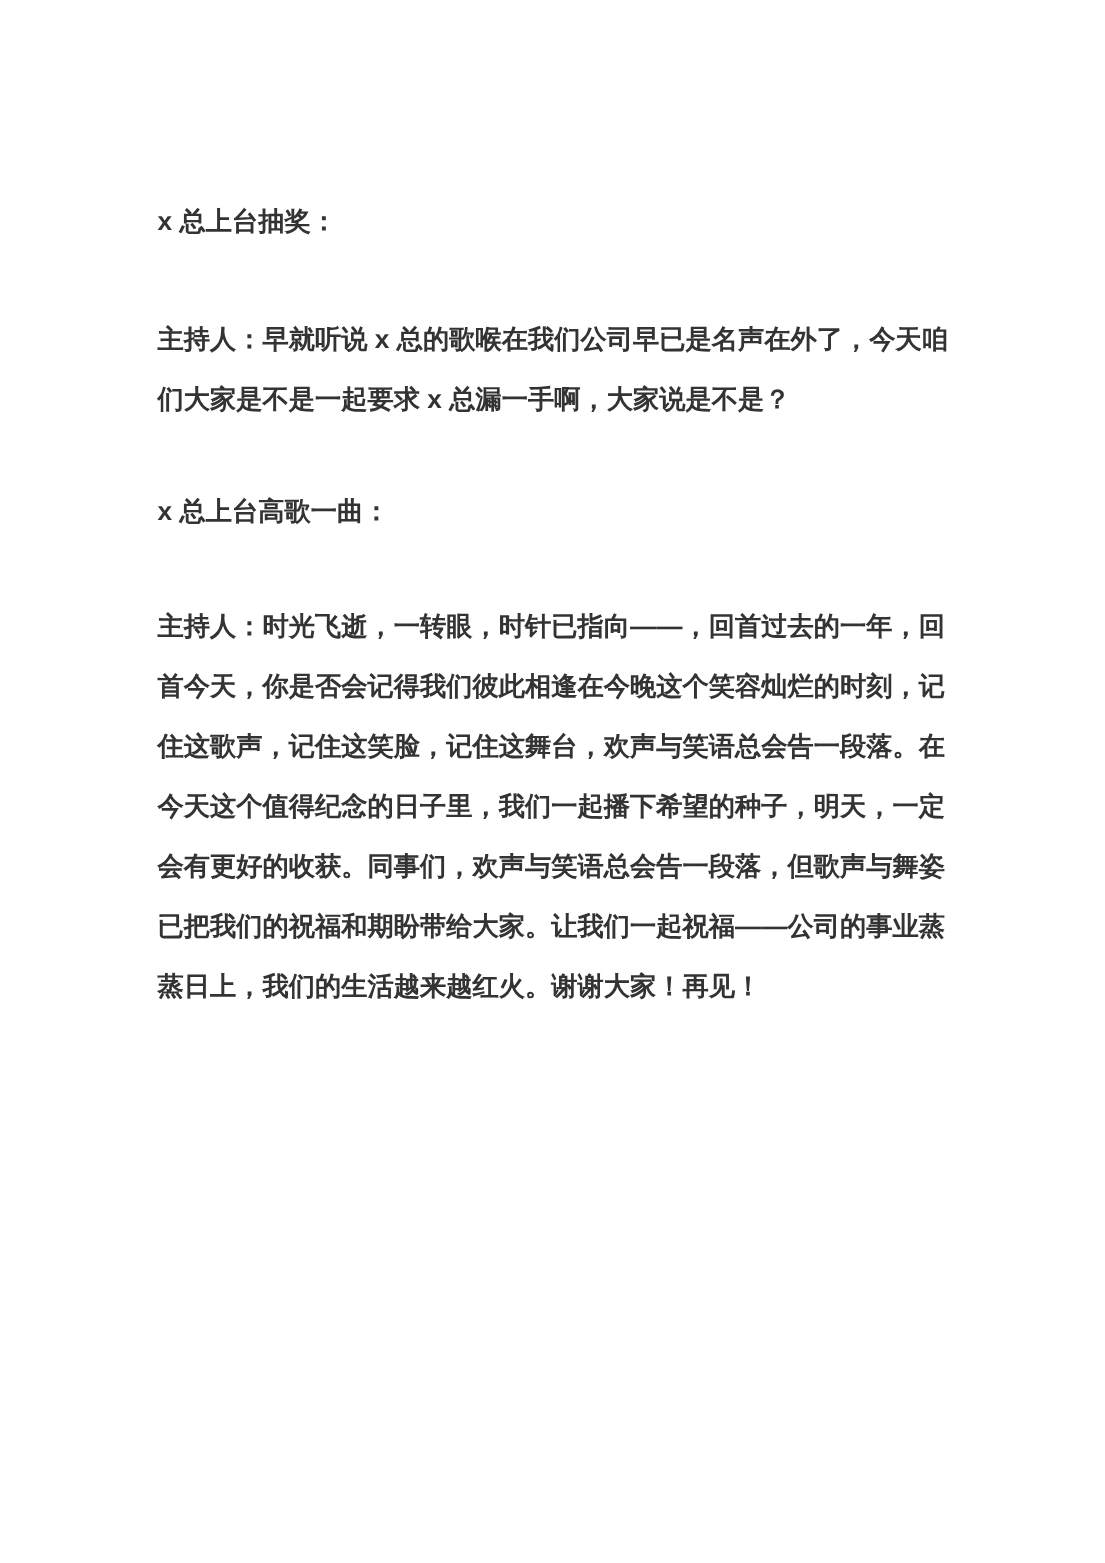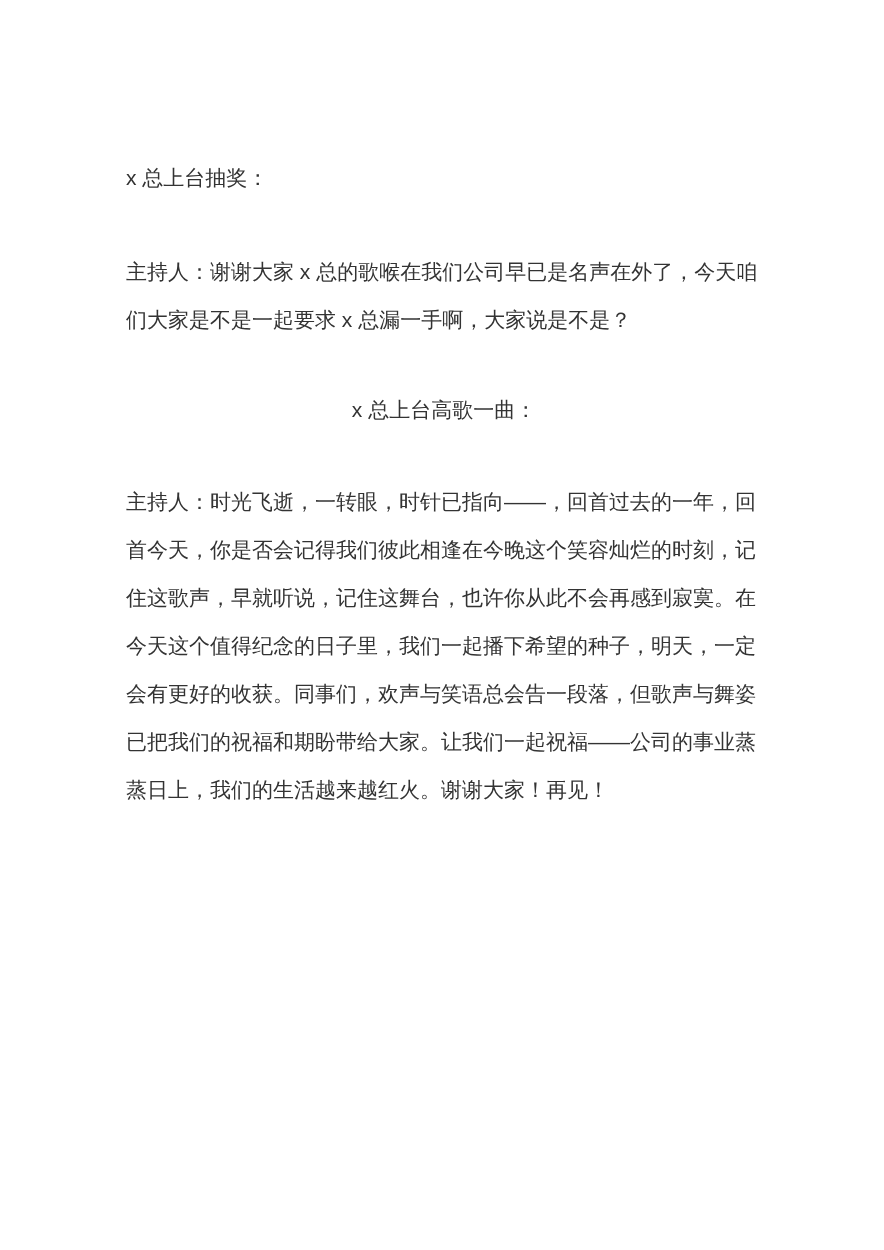--- a/index.html
+++ b/index.html
@@ -18,42 +18,42 @@
   }
   .content {
     box-sizing: border-box;
     padding-top: 154px;
     padding-left: 126px;
     width: 762px; 
   }
   .doc-text {
     font-size: 21px;
     line-height: 48px;
-    font-weight: 400;
+    font-weight: 700;
     letter-spacing: 0;
     text-align: left;
     word-break: normal;
     overflow-wrap: break-word;
     white-space: pre-wrap;
   }
   .block-heading-1 { margin: 0 0 46px 0; }
   .block-para-1   { margin: 0 0 42px 0; }
-  .block-heading-2{ margin: 0 0 44px 0; text-align: center; }
+  .block-heading-2{ margin: 0 0 44px 0; }
   .block-para-2   { margin: 0 0 34px 0; }
   .block-closing  { margin: 0; }
 </style>
 </head>
 <body>
 
 <div class="page">
   <div class="content">
 
     <div class="doc-text block-heading-1">x 总上台抽奖：</div>
 
-    <div class="doc-text block-para-1">主持人：谢谢大家 x 总的歌喉在我们公司早已是名声在外了，今天咱们大家是不是一起要求 x 总漏一手啊，大家说是不是？</div>
+    <div class="doc-text block-para-1">主持人：早就听说 x 总的歌喉在我们公司早已是名声在外了，今天咱们大家是不是一起要求 x 总漏一手啊，大家说是不是？</div>
 
     <div class="doc-text block-heading-2">x 总上台高歌一曲：</div>
 
-    <div class="doc-text block-para-2">主持人：时光飞逝，一转眼，时针已指向——，回首过去的一年，回首今天，你是否会记得我们彼此相逢在今晚这个笑容灿烂的时刻，记住这歌声，早就听说，记住这舞台，也许你从此不会再感到寂寞。在今天这个值得纪念的日子里，我们一起播下希望的种子，明天，一定会有更好的收获。同事们，欢声与笑语总会告一段落，但歌声与舞姿已把我们的祝福和期盼带给大家。让我们一起祝福——公司的事业蒸蒸日上，我们的生活越来越红火。谢谢大家！再见！</div>
+    <div class="doc-text block-para-2">主持人：时光飞逝，一转眼，时针已指向——，回首过去的一年，回首今天，你是否会记得我们彼此相逢在今晚这个笑容灿烂的时刻，记住这歌声，记住这笑脸，记住这舞台，欢声与笑语总会告一段落。在今天这个值得纪念的日子里，我们一起播下希望的种子，明天，一定会有更好的收获。同事们，欢声与笑语总会告一段落，但歌声与舞姿已把我们的祝福和期盼带给大家。让我们一起祝福——公司的事业蒸蒸日上，我们的生活越来越红火。谢谢大家！再见！</div>
 
 
   </div>
 </div>
 
 </body></html>

